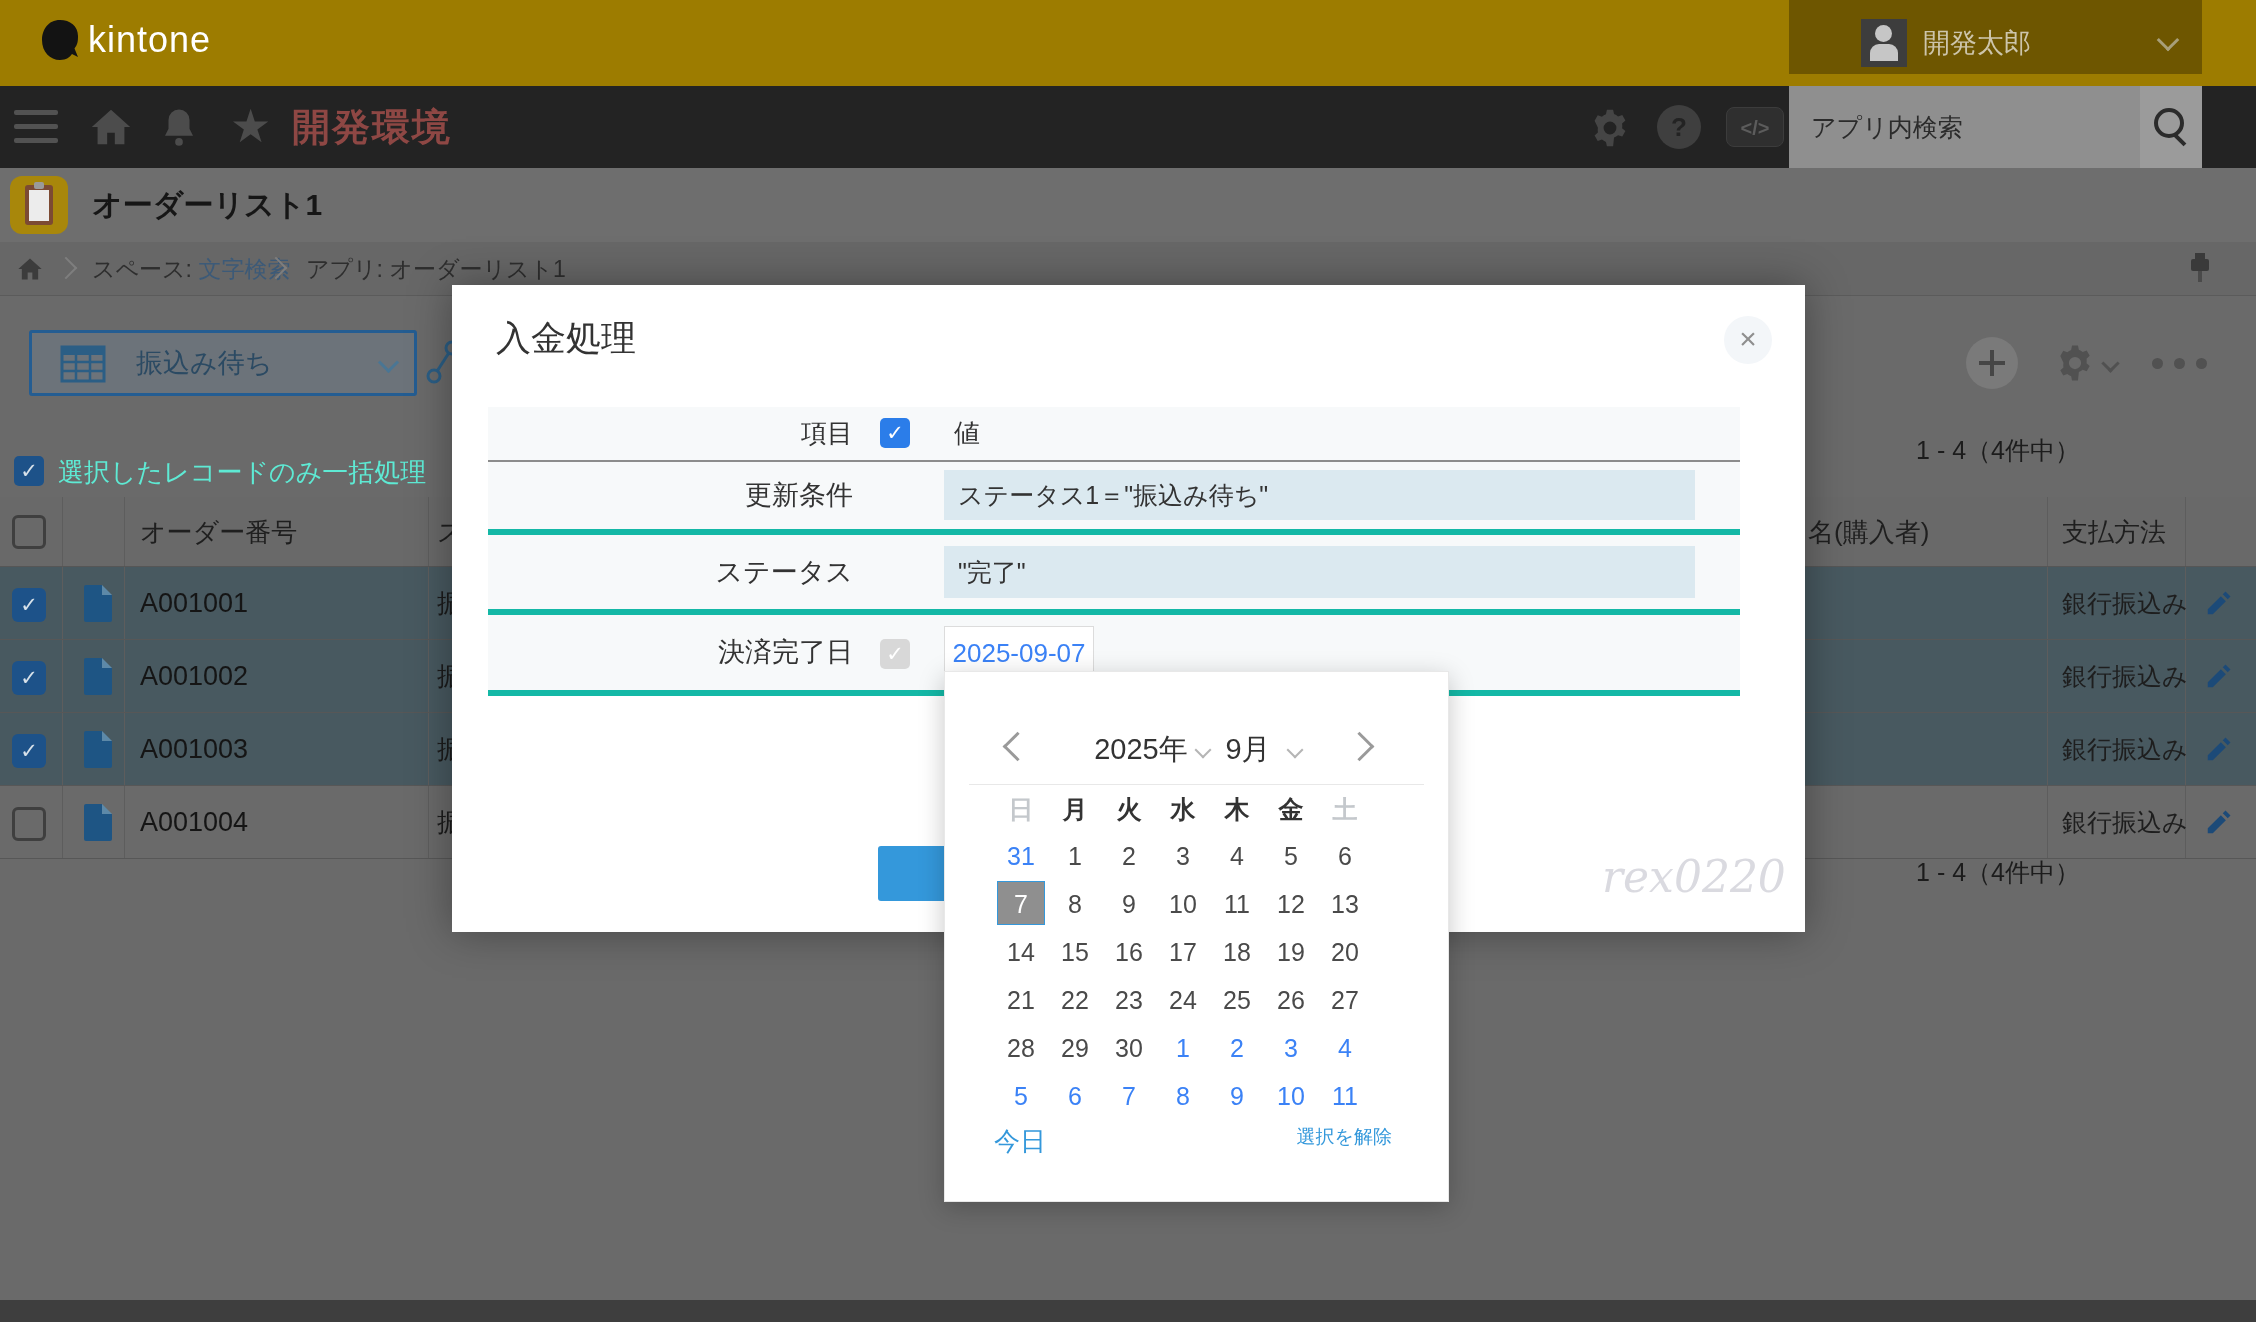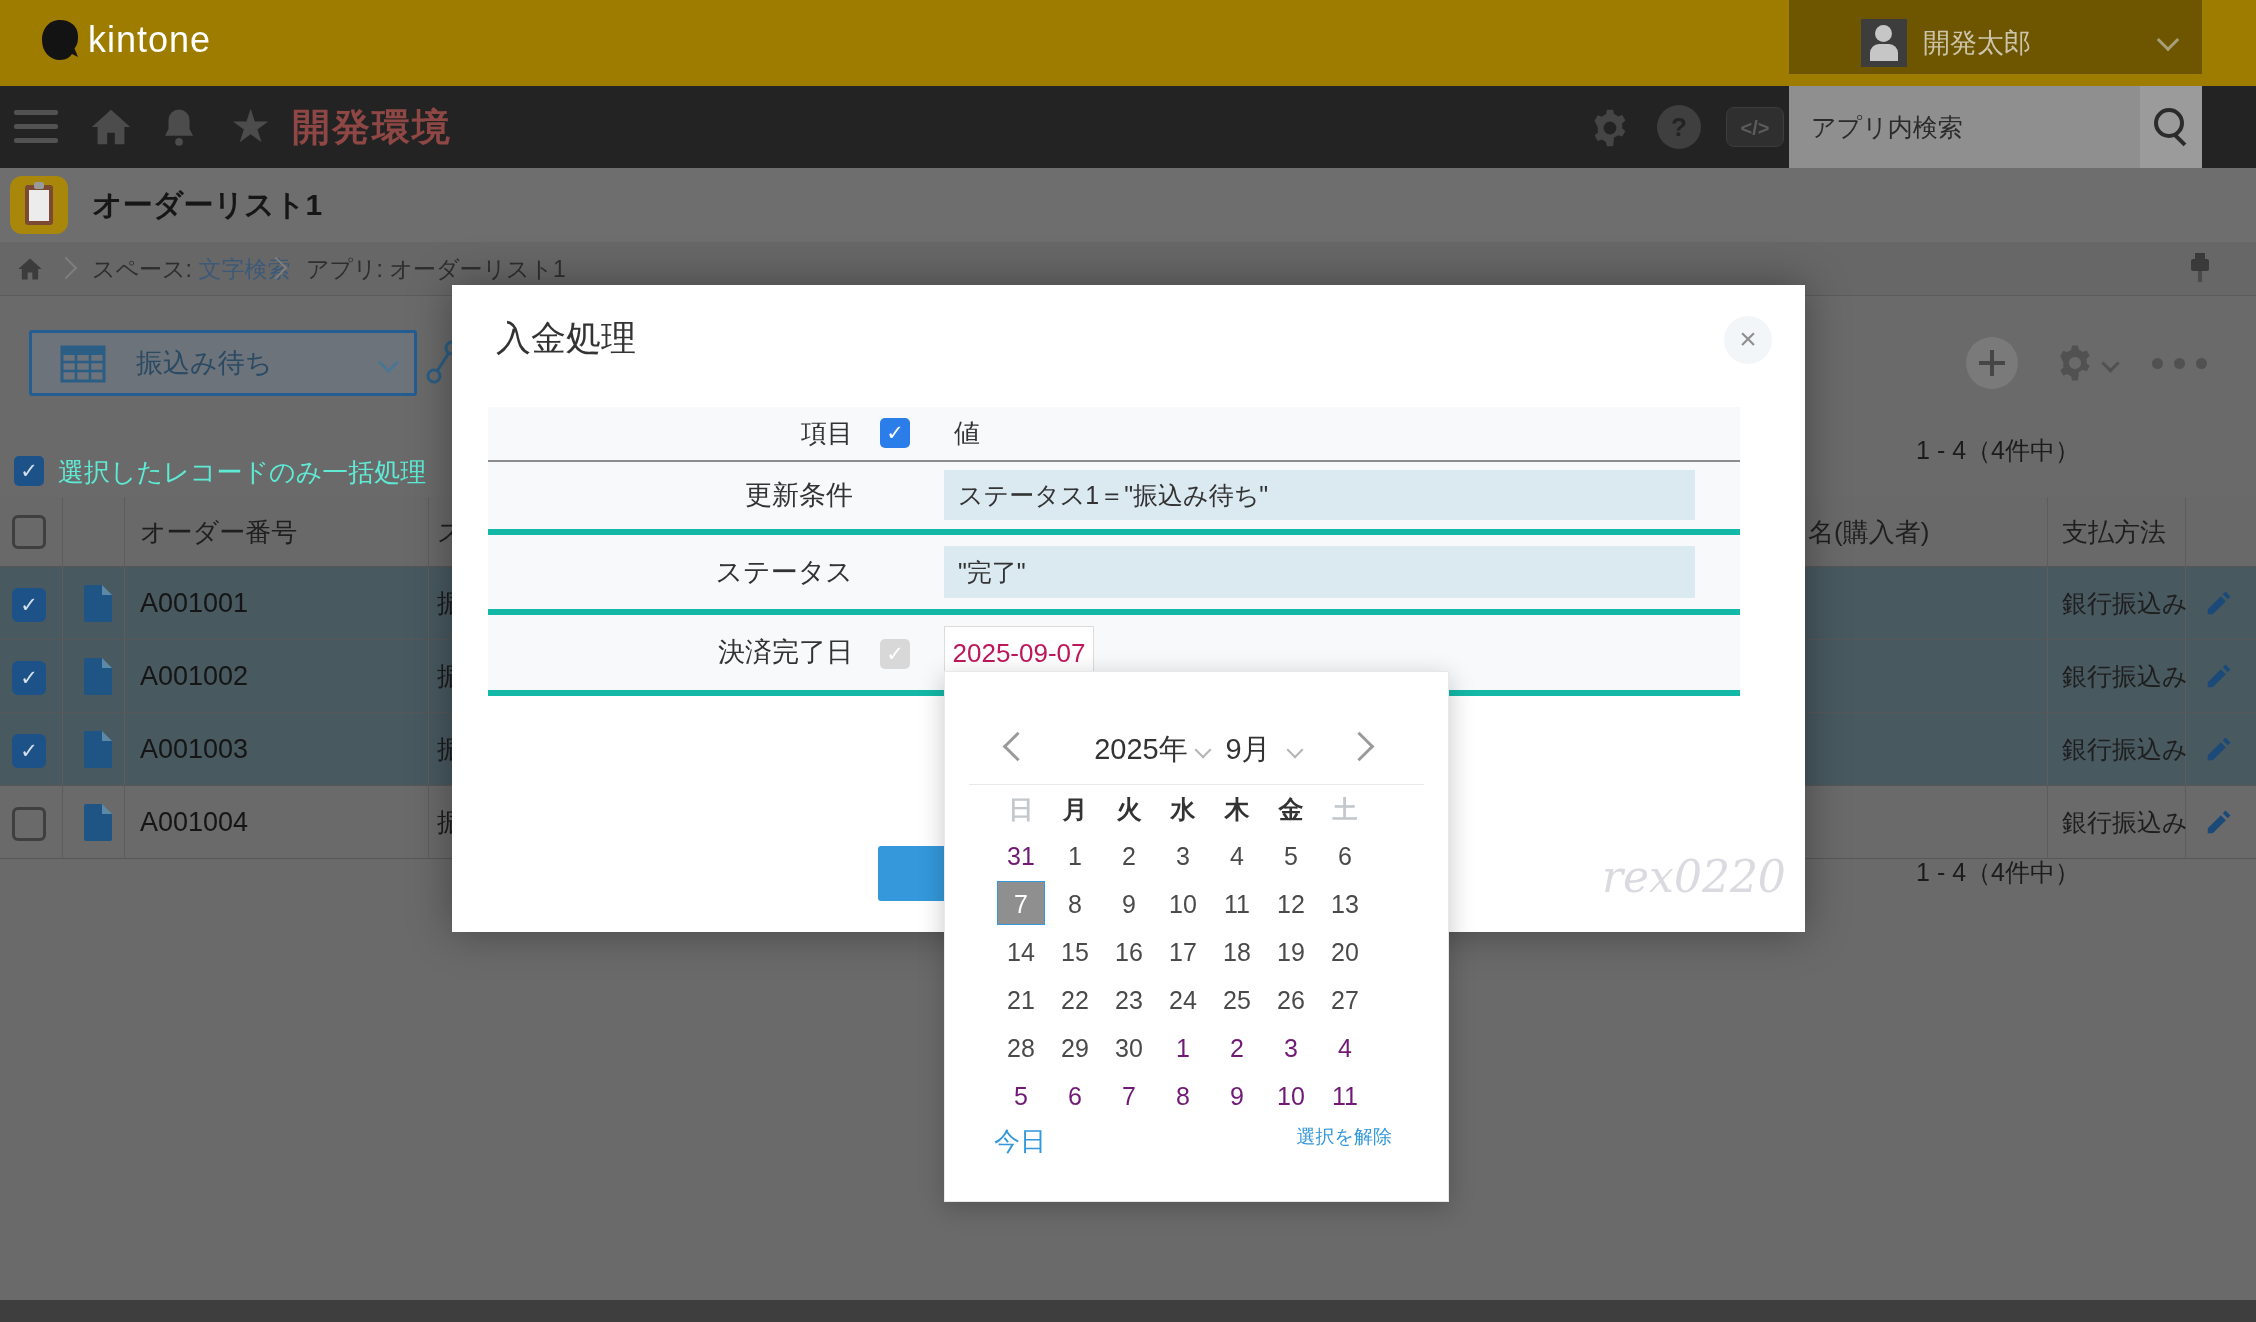--- a/index.html
+++ b/index.html
@@ -93,40 +93,40 @@
   #modal-close{left:1272px;top:31px;width:48px;height:48px;border-radius:50%;background:#f3f6f9;text-align:center;line-height:46px;font-size:30px;color:#8f8f8f;}
   #m-band{left:36px;top:122px;width:1252px;background:#f7f9fa;}
   #m-headrow{position:relative;height:53px;border-bottom:2px solid #8c8c8c;}
   #m-item-h{position:absolute;left:300px;width:65px;text-align:right;height:53px;line-height:53px;font-size:26px;color:#333;}
   #m-all-cb{left:392px;top:11px;}
   #m-val-h{position:absolute;left:466px;height:53px;line-height:53px;font-size:26px;color:#333;}
   .m-row{position:relative;border-bottom:6px solid #14b8a6;}
   .m-label{position:absolute;left:120px;width:245px;text-align:right;font-size:27px;color:#333;}
   .m-valbox{position:absolute;left:456px;width:751px;background:#dbe9f0;font-size:25px;color:#333;padding-left:14px;box-sizing:border-box;}
   #m-date-cb{left:392px;top:24px;}
-  #m-date-input{position:absolute;left:456px;top:11px;width:150px;height:54px;border:1px solid #dcdcdc;background:#fff;text-align:center;font-size:26px;color:#be185d;font-family:inherit;box-sizing:border-box;outline:none;}
+  #m-date-input{position:absolute;left:456px;top:11px;width:150px;height:54px;border:1px solid #dcdcdc;background:#fff;text-align:center;font-size:26px;color:#3b82f6;font-family:inherit;box-sizing:border-box;outline:none;}
   #m-exec-btn{left:426px;top:561px;width:240px;height:55px;background:#3498db;border-radius:3px;}
   #watermark{left:1150px;top:566px;font-family:"DejaVu Serif","Liberation Serif",serif;font-style:italic;font-size:44px;color:#dadae0;}
 
   
   #calendar{left:944px;top:671px;width:505px;height:531px;background:#fff;border:1px solid #e8e8e8;box-shadow:0 6px 24px rgba(0,0,0,0.22);box-sizing:border-box;}
   .cal-nav-chev{position:absolute;top:64px;width:18px;height:18px;border-top:3px solid #9a9a9a;border-left:3px solid #9a9a9a;}
   #cal-prev{left:62px;transform:rotate(-45deg);}
   #cal-next{left:404px;transform:rotate(135deg);}
   .cal-ym{position:absolute;top:58px;font-size:29px;font-weight:normal;color:#333;text-align:center;}
   #cal-year{left:136px;width:120px;}
   #cal-month{left:272px;width:62px;}
   .mini-chev{position:absolute;top:72px;width:10px;height:10px;border-right:2px solid #b5b5b5;border-bottom:2px solid #b5b5b5;transform:rotate(45deg);}
   #cal-sep{left:24px;top:112px;width:455px;height:1px;background:#e8e8e8;}
   #cal-weekdays{left:49px;top:124px;width:378px;height:26px;}
   .cal-wd{float:left;width:54px;height:26px;line-height:26px;text-align:center;font-size:25px;font-weight:bold;color:#333;}
   .cal-wd.muted{color:#c4c8cc;font-weight:bold;}
   #cal-grid{left:49px;top:160px;width:378px;}
   .cal-cell{float:left;width:54px;height:48px;line-height:48px;text-align:center;font-size:25px;color:#4a4a4a;}
-  .cal-cell.muted{color:#701a75;}
+  .cal-cell.muted{color:#3b82f6;}
   .day-box{display:inline-block;width:48px;height:44px;line-height:44px;background:#8f8f8f;border:1px solid #3498db;color:#fff;box-sizing:border-box;}
   #cal-today{left:49px;top:452px;font-size:26px;color:#3498db;}
   #cal-clear{right:56px;top:452px;font-size:19px;color:#3498db;}
 </style>
 </head>
 <body>
 
 <div class="abs" id="topbar">
   <div class="abs" id="logo">
     <svg width="40" height="44" viewBox="0 0 40 44">

